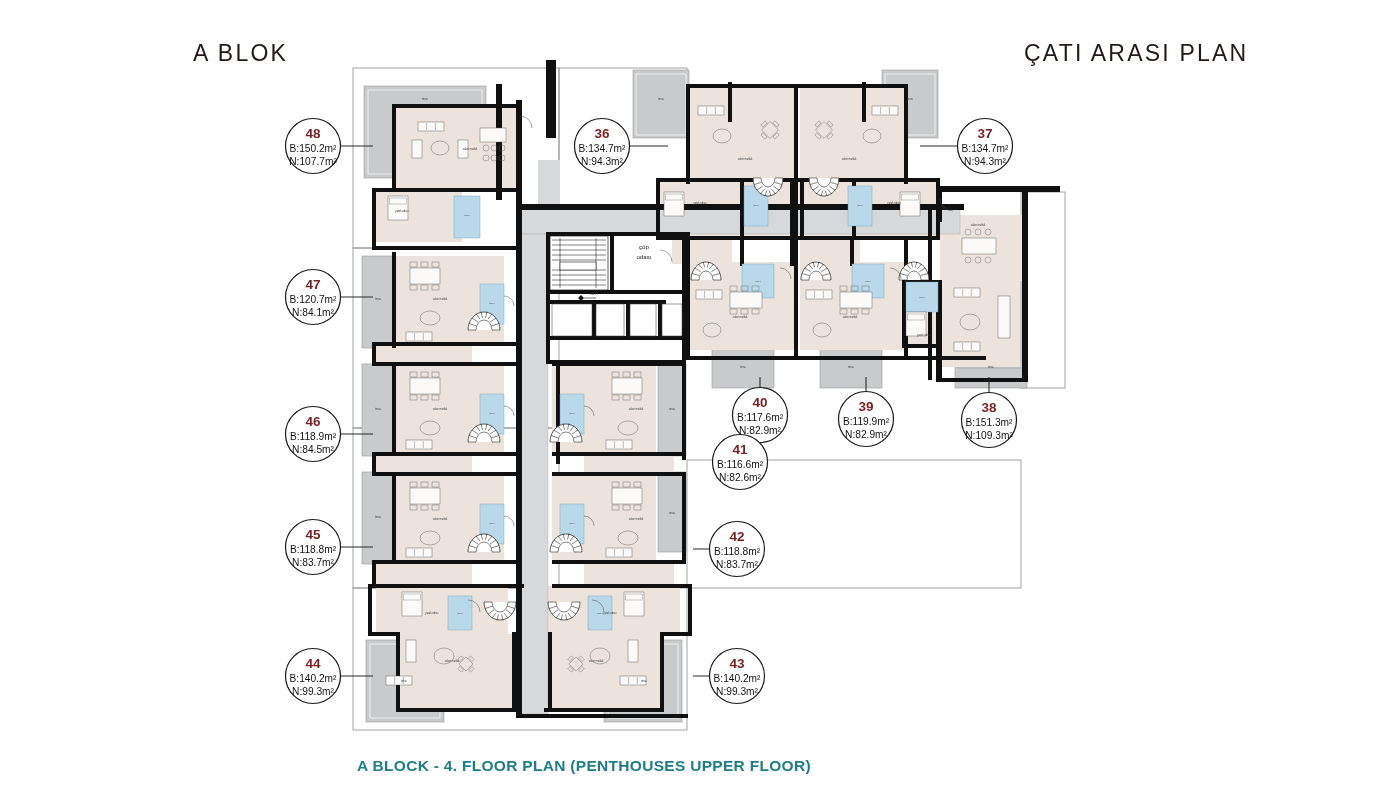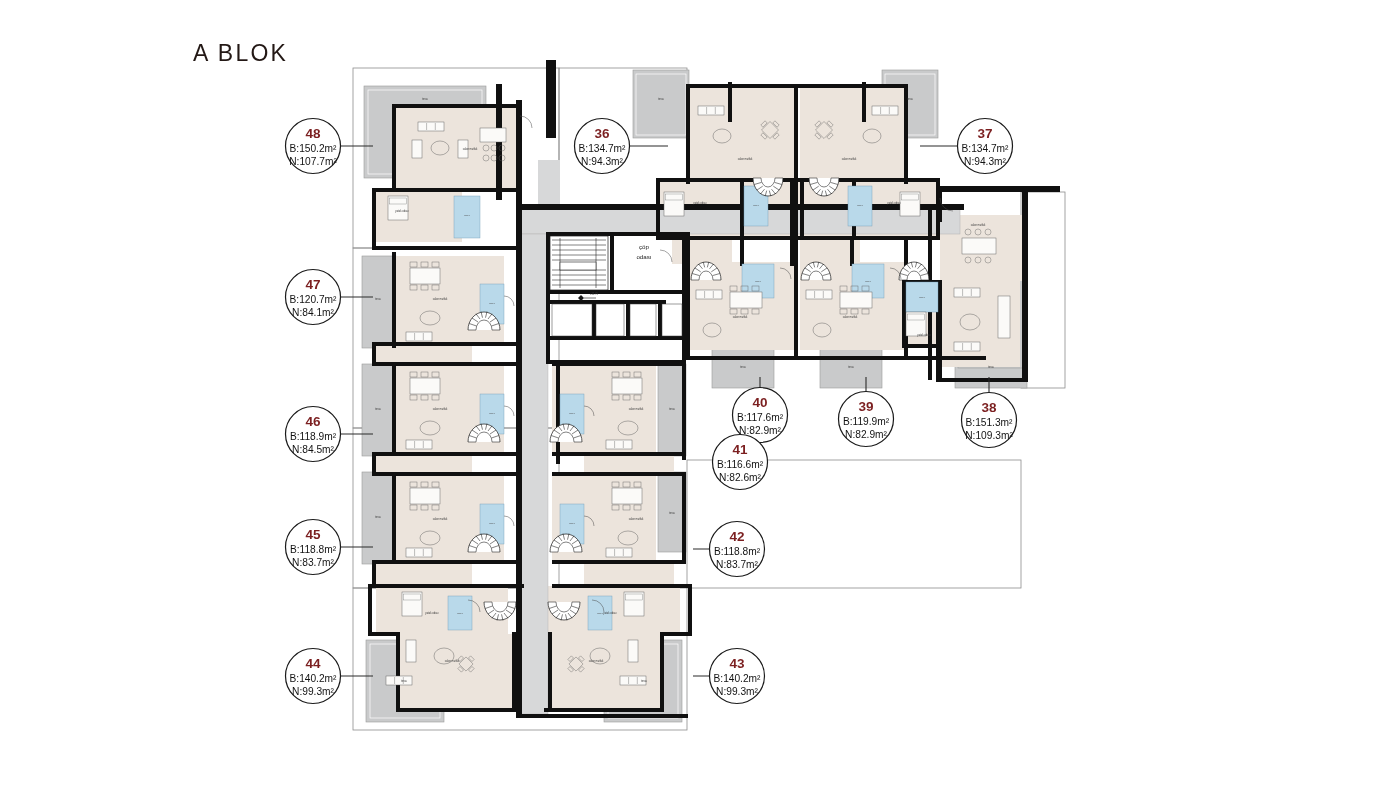--- a/index.html
+++ b/index.html
@@ -71,20 +71,22 @@
     fill: #1a1a1a;
     text-anchor: middle;
   }
 </style>
 </head>
 <body>
 
 <div id="plan-root">
 
   <div class="title-left">A BLOK</div>
+  <div class="title-right">ÇATI ARASI PLAN</div>
+  <div class="caption">A BLOCK - 4. FLOOR PLAN (PENTHOUSES UPPER FLOOR)</div>
 
   <svg id="plan-svg" width="1400" height="788" viewBox="0 0 1400 788">
 
     <defs>
       <pattern id="hatchStair" width="3" height="3" patternUnits="userSpaceOnUse">
         <path d="M0,3 L3,0" stroke="#2a2a2a" stroke-width="0.4"></path>
       </pattern>
       <g id="sofa3">
         <rect x="0" y="0" width="26" height="9" fill="#fbfaf8" stroke="#5a5a5a" stroke-width="0.45"></rect>
         <line x1="8.6" y1="1" x2="8.6" y2="8" stroke="#5a5a5a" stroke-width="0.4"></line>

